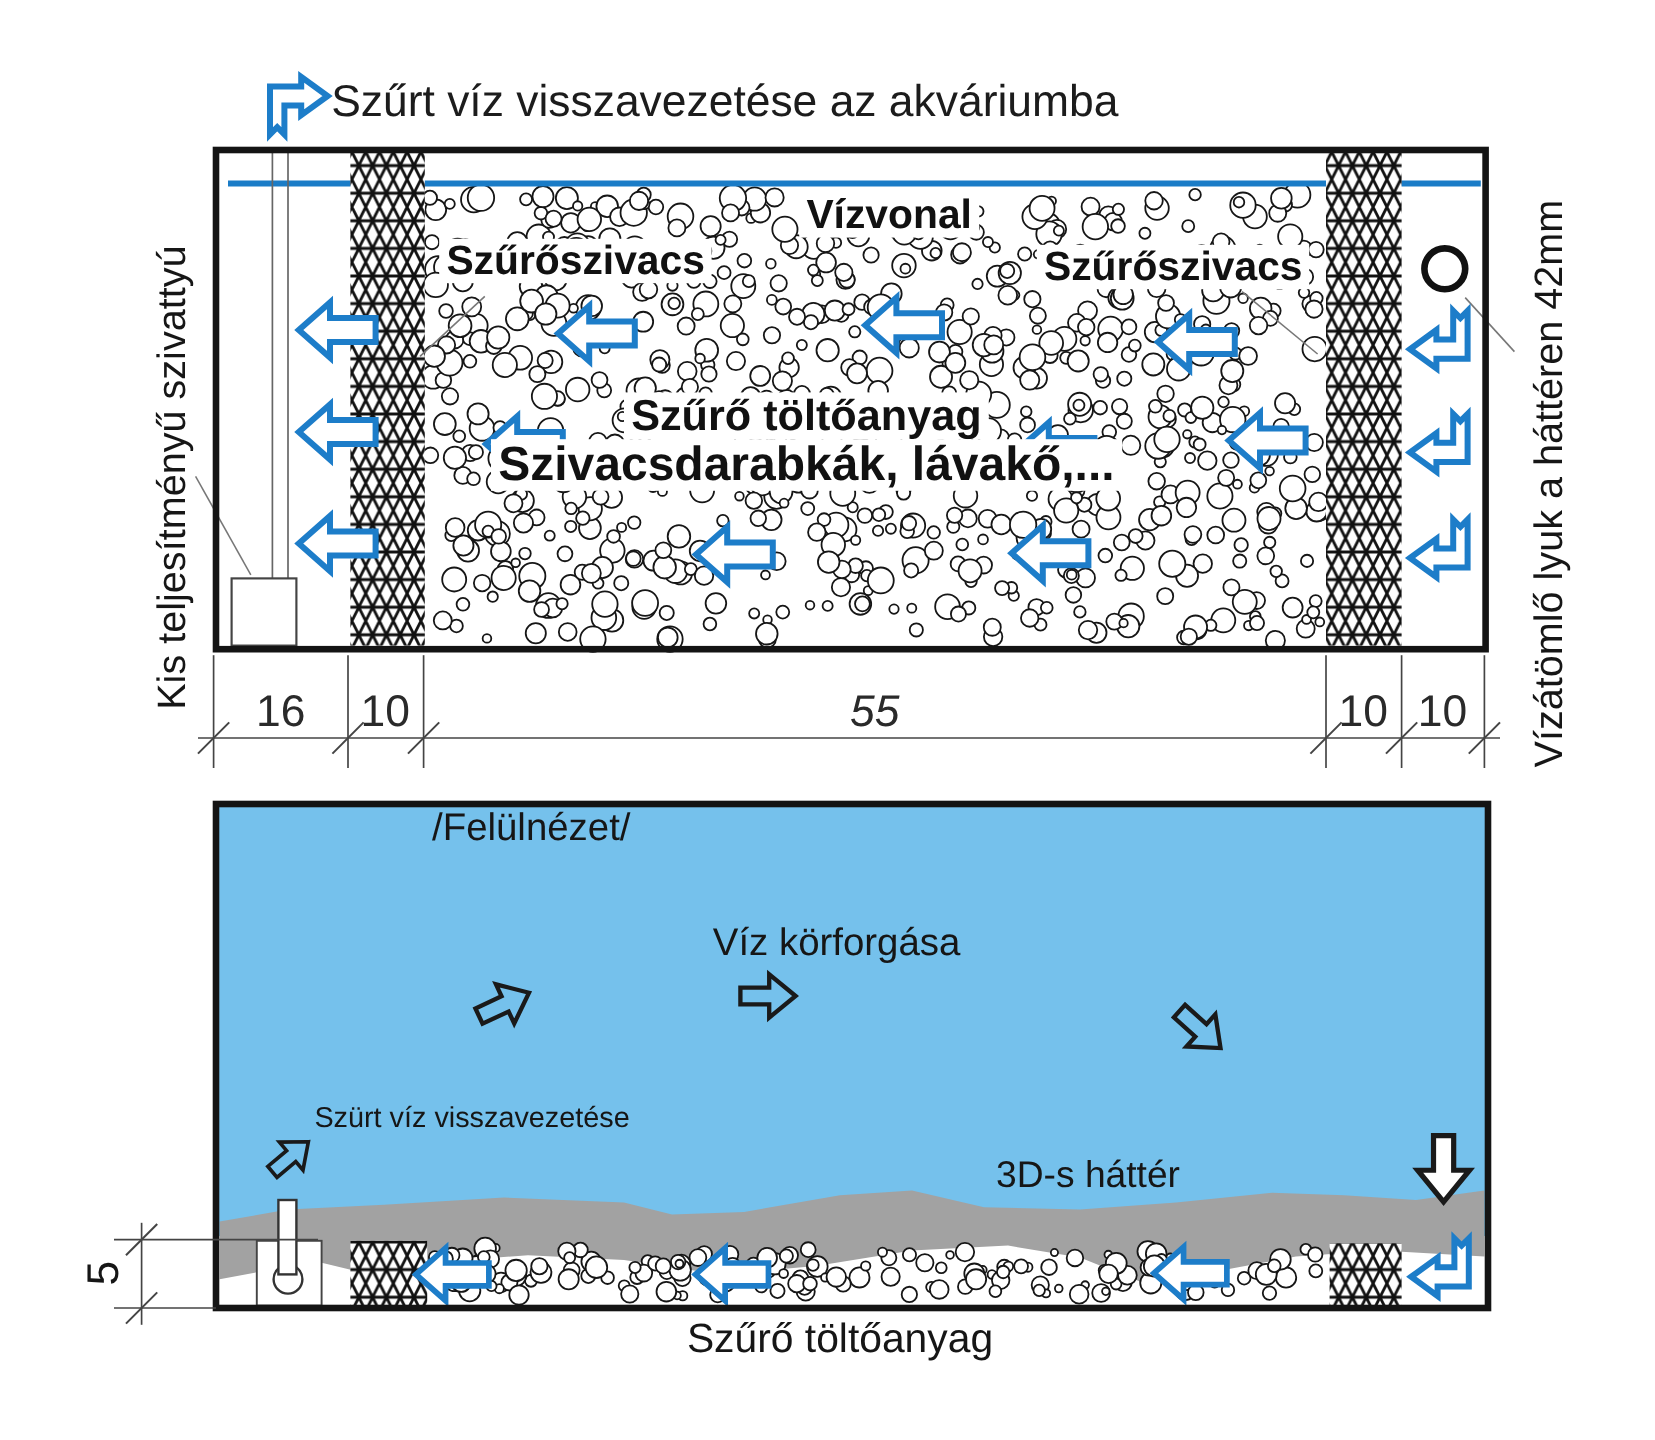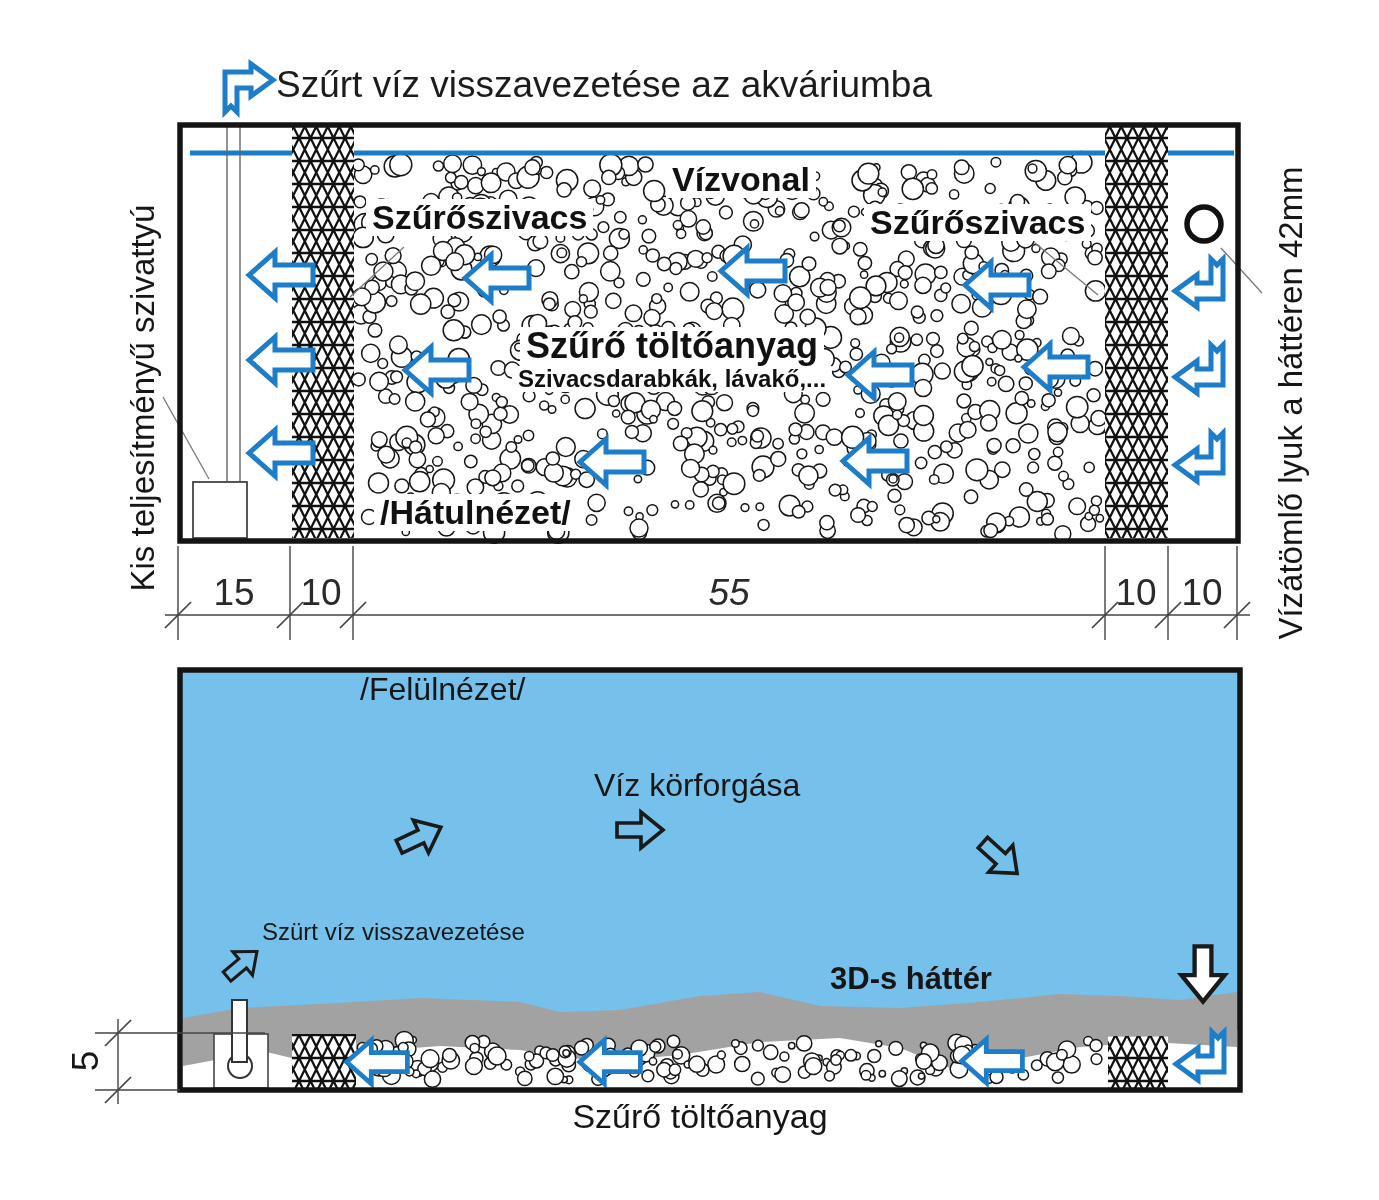--- a/index.html
+++ b/index.html
@@ -1090,29 +1090,28 @@
 <div class="t" style="left:276px;top:64px;font-size:37px;color:#1c1c1c;">Szűrt víz visszavezetése az akváriumba</div>
 
 <div class="t vert" style="left:-77px;top:376px;width:440px;height:44px;line-height:44px;font-size:33px;">Kis teljesítményű szivattyú</div>
 
 <div class="t vert" style="left:1013px;top:381px;width:556px;height:44px;line-height:44px;font-size:33px;">Vízátömlő lyuk a háttéren 42mm</div>
 
 <div class="tag" style="left:666px;top:161px;font-size:34px;">Vízvonal</div>
 <div class="tag" style="left:366px;top:199px;font-size:34px;">Szűrőszivacs</div>
 <div class="tag" style="left:864px;top:204px;font-size:34px;">Szűrőszivacs</div>
 <div class="tag cx" style="left:672px;top:327px;font-size:36px;">Szűrő töltőanyag</div>
-<div class="tag cx" style="left:672px;top:366px;font-size:24px;">Szivacsdarabkák, lávakő,...</div>
-<div class="tag" style="left:374px;top:494px;font-size:34px;">/Hátulnézet/</div>
-
-<div class="dim" style="left:234px;top:572px;">15</div>
+<div class="tag cx" style="left:672px;top:366px;font-size:40px;">Szivacsdarabkák, lávakő,...</div>
+
+<div class="dim" style="left:234px;top:572px;">16</div>
 <div class="dim" style="left:321px;top:572px;">10</div>
 <div class="dim" style="left:729px;top:572px;font-style:italic;">55</div>
 <div class="dim" style="left:1136px;top:572px;">10</div>
 <div class="dim" style="left:1202px;top:572px;">10</div>
 
 <div class="t" style="left:360px;top:671px;font-size:32px;">/Felülnézet/</div>
 <div class="t" style="left:560px;top:767px;font-size:32px;margin-left:34px;">Víz körforgása</div>
 <div class="t" style="left:262px;top:918px;font-size:24px;">Szürt víz visszavezetése</div>
-<div class="t" style="left:830px;top:961px;font-size:31px;font-weight:bold;">3D-s háttér</div>
+<div class="t" style="left:830px;top:961px;font-size:31px;font-weight:normal;">3D-s háttér</div>
 <div class="t cx" style="left:700px;top:1097px;font-size:34px;">Szűrő töltőanyag</div>
 <div class="t vert" style="left:56px;top:1039px;width:60px;height:44px;line-height:44px;font-size:37px;">5</div>
 
 </div>
 
 </body></html>

